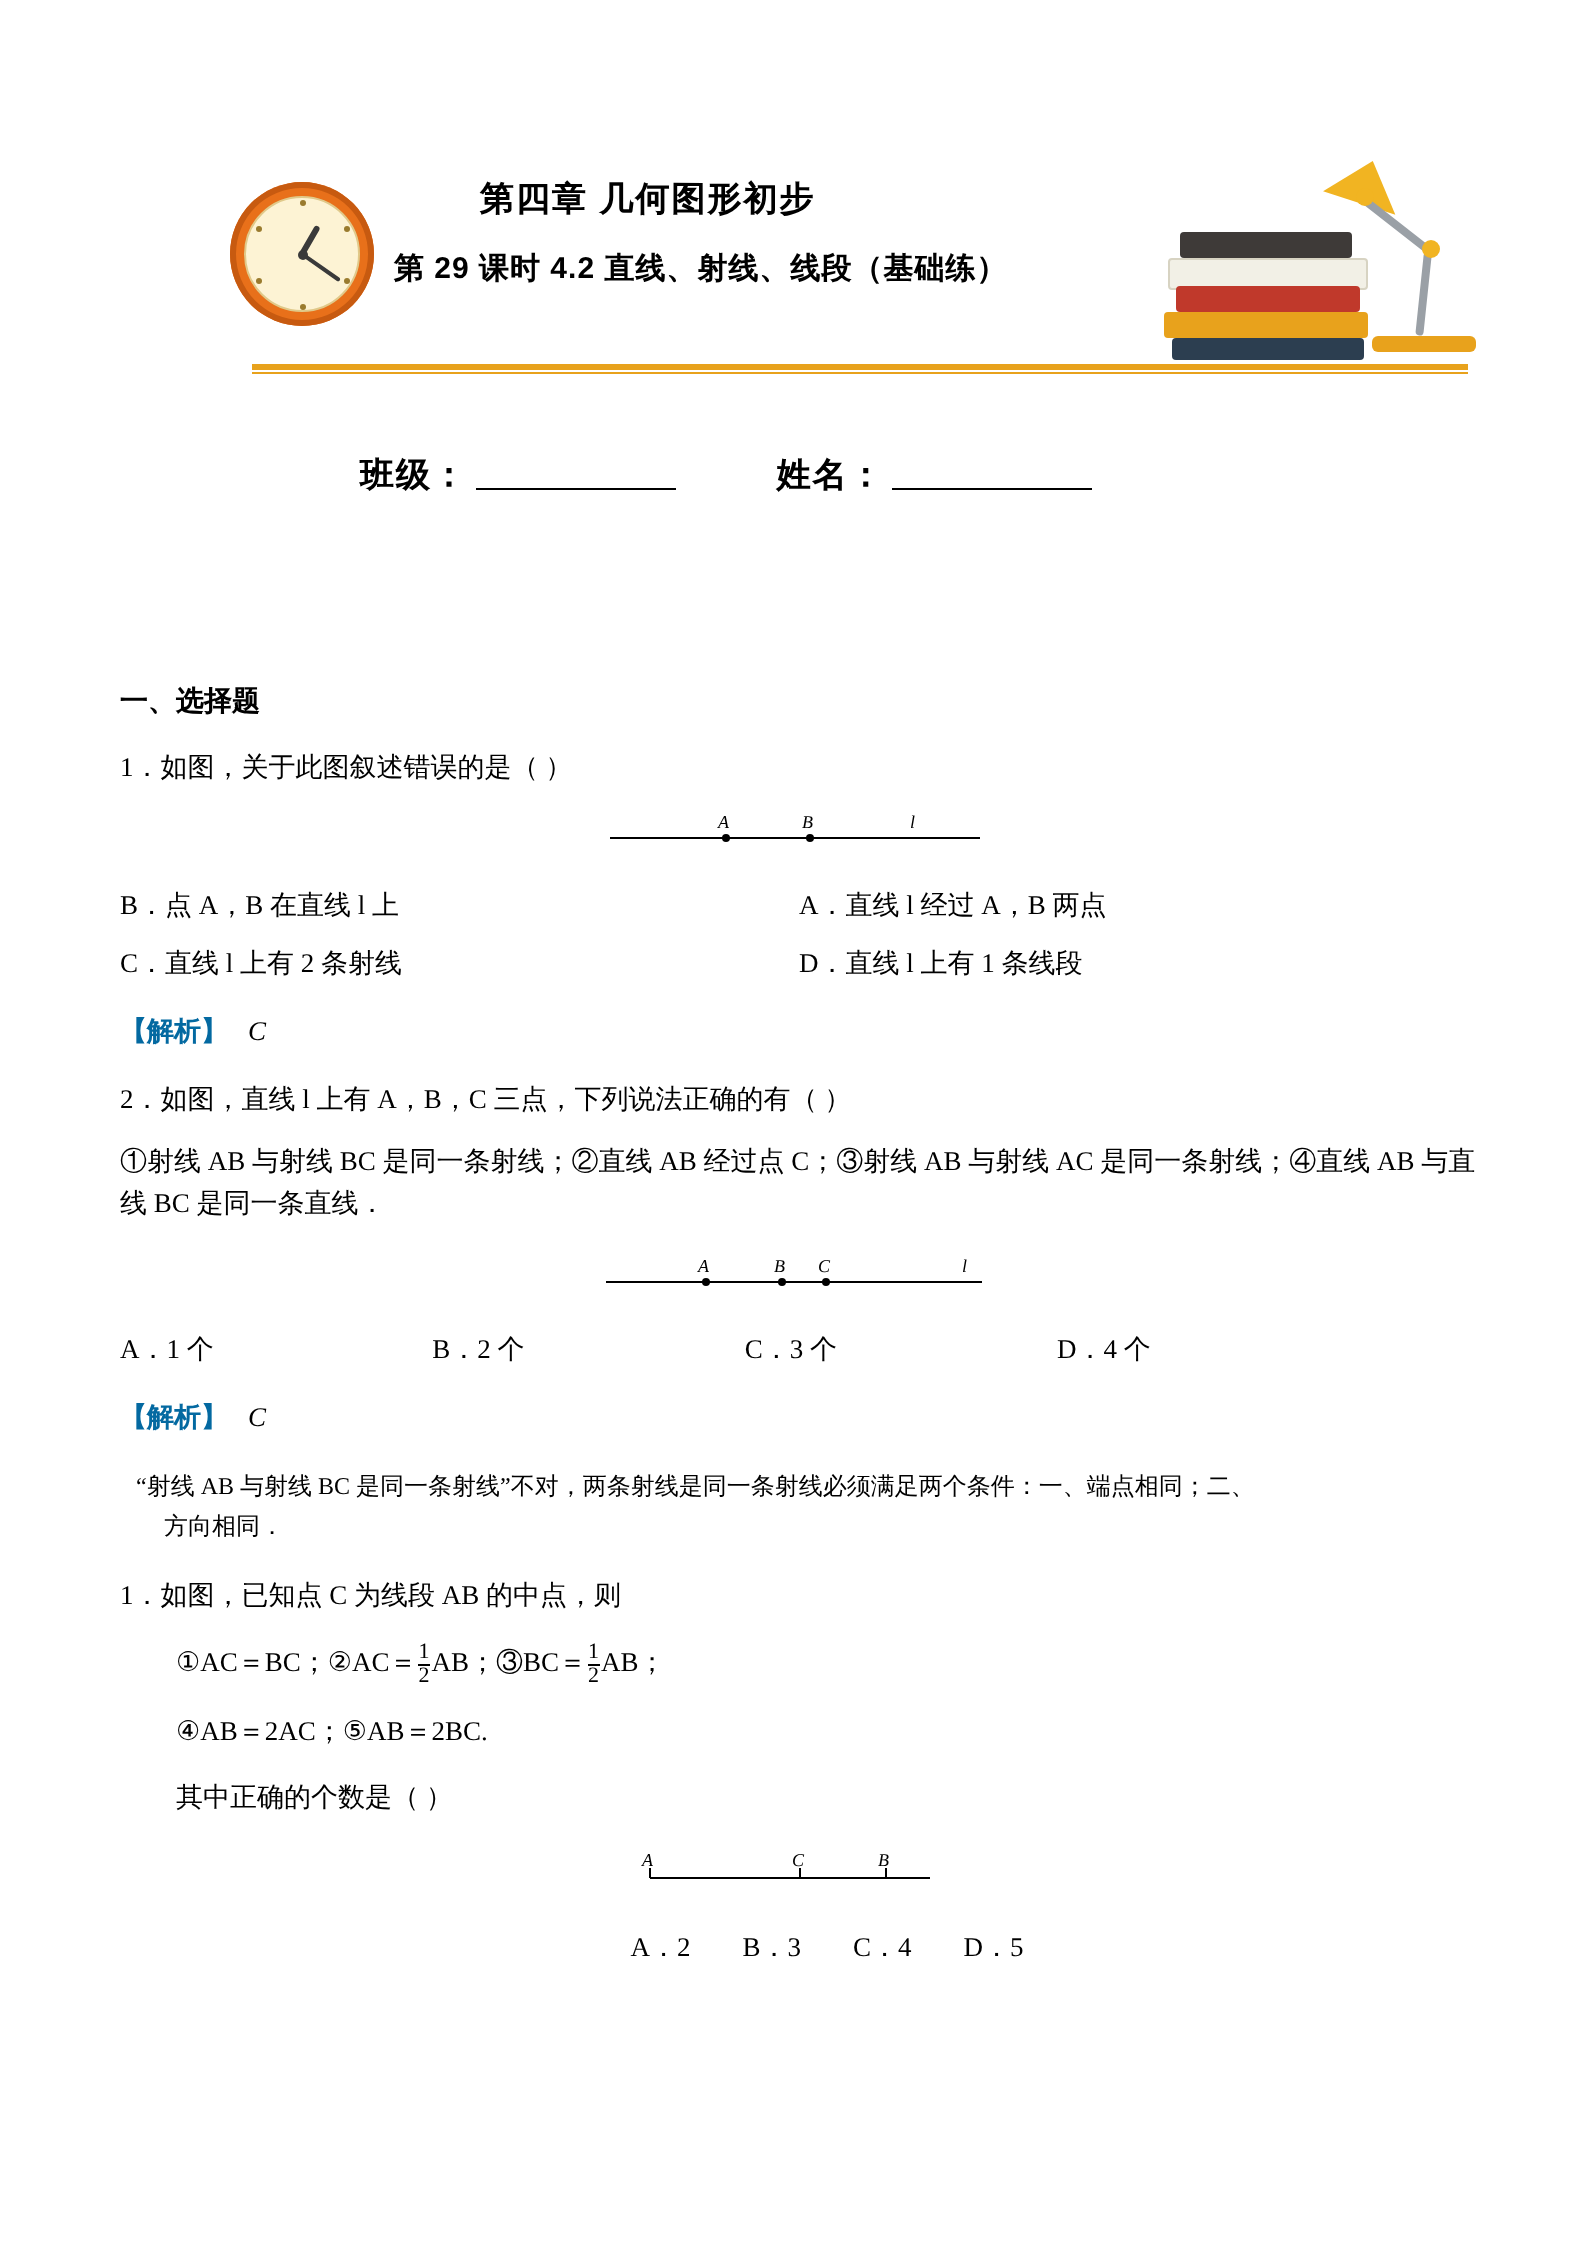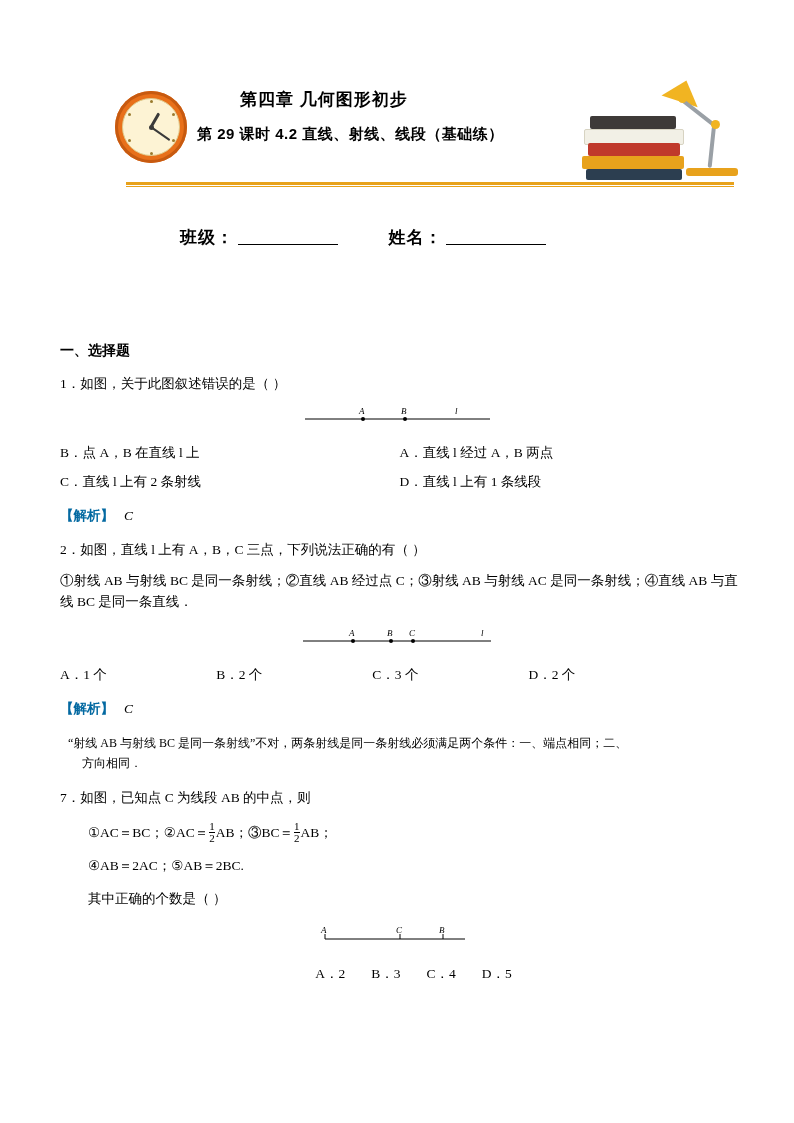--- a/index.html
+++ b/index.html
@@ -354,33 +354,33 @@
         <text x="92" y="13" font-size="9" font-style="italic" font-family="Liberation Serif, serif">B</text>
         <text x="114" y="13" font-size="9" font-style="italic" font-family="Liberation Serif, serif">C</text>
         <text x="186" y="13" font-size="9" font-style="italic" font-family="Liberation Serif, serif">l</text>
       </svg>
     </div>
 
     <div class="opts four">
       <div>A．1 个</div>
       <div>B．2 个</div>
       <div>C．3 个</div>
-      <div>D．2 个</div>
+      <div>D．4 个</div>
     </div>
 
     <div class="ans">
       <span class="lbl">【解析】</span><span class="val">C</span>
     </div>
 
     <div class="note">
       <span>“射线 AB 与射线 BC 是同一条射线”不对，两条射线是同一条射线必须满足两个条件：一、端点相同；二、</span>
       <span class="ind">方向相同．</span>
     </div>
 
-    <div class="q">7．如图，已知点 C 为线段 AB 的中点，则</div>
+    <div class="q">1．如图，已知点 C 为线段 AB 的中点，则</div>
 
     <div class="sub-list">
       <div>
         <span>①AC＝BC；②AC＝</span><span class="frac"><span class="n">1</span><span class="d">2</span></span><span>AB；③BC＝</span><span class="frac"><span class="n">1</span><span class="d">2</span></span><span>AB；</span>
       </div>
       <div>④AB＝2AC；⑤AB＝2BC.</div>
     </div>
 
     <div class="q3-line">其中正确的个数是（    ）</div>
 

